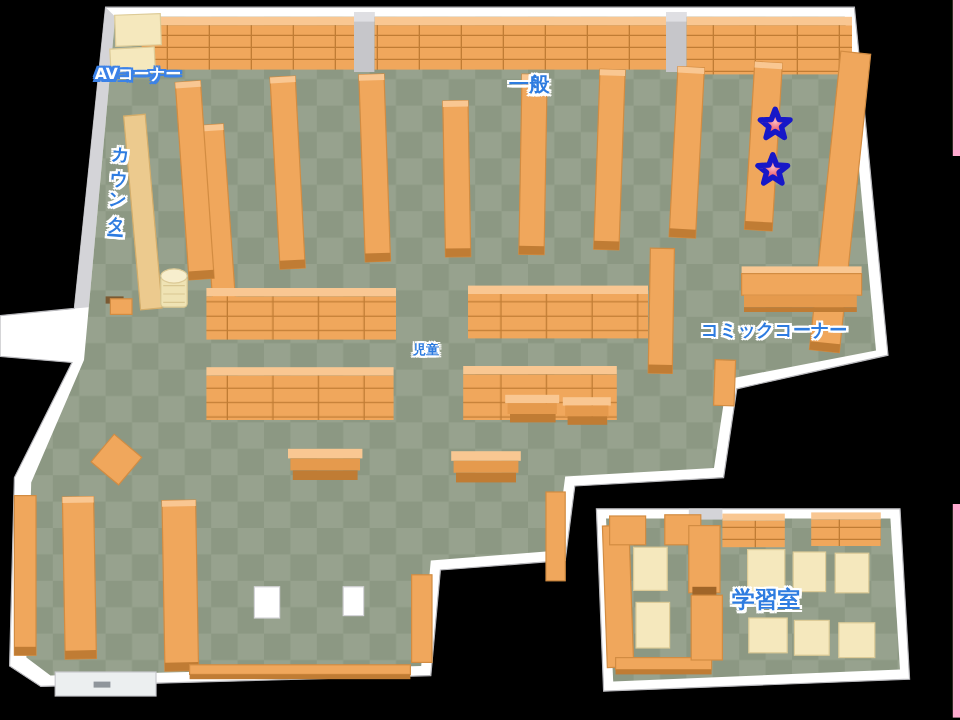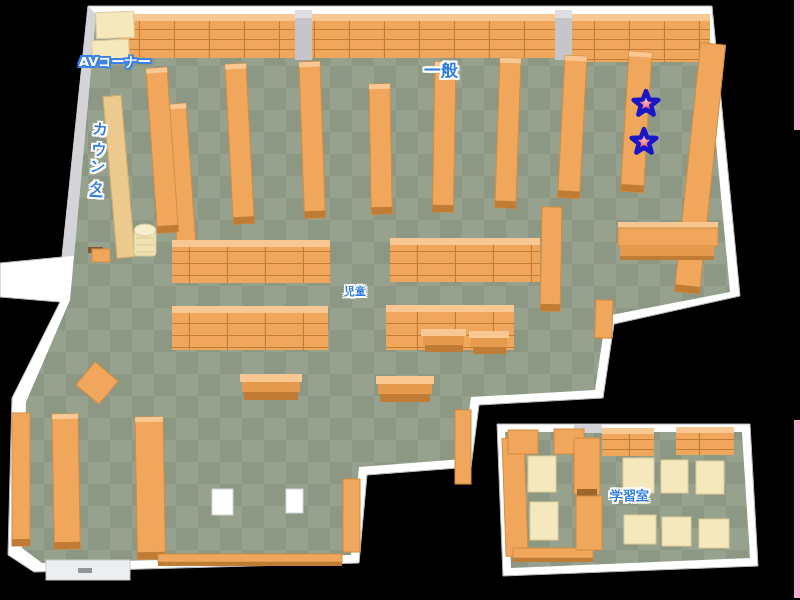--- a/index.html
+++ b/index.html
@@ -266,17 +266,18 @@
     </g>
     <g transform="translate(644,142)">
       <path class="star" d="M0,-13 L3.23,-4.45 L12.36,-4.02 L5.23,1.7 L7.64,10.52 L0,5.5 L-7.64,10.52 L-5.23,1.7 L-12.36,-4.02 L-3.23,-4.45 Z"></path>
     </g>
   </svg>
 
   <div class="map-label inverse" style="left:79px;top:53px;font-size:13px;">AVコーナー</div>
   <div class="map-label" style="left:391px;top:59px;font-size:17px;margin-left:33px;">一般</div>
   <div class="map-label vertical" style="left:89px;top:112px;font-size:15px;">カウンター</div>
   <div class="map-label" style="left:344px;top:284px;font-size:11px;">児童</div>
-  <div class="map-label" style="left:610px;top:487px;font-size:13px;">学習室</div>
+  <div class="map-label" style="left:584px;top:266px;font-size:15px;">コミックコーナー</div>
+  <div class="map-label" style="left:610px;top:487px;font-size:19px;">学習室</div>
 
   <div class="pink-strip" style="top:0;height:130px;"></div>
   <div class="pink-strip" style="top:420px;height:178px;"></div>
 </div>
 
 </body></html>

